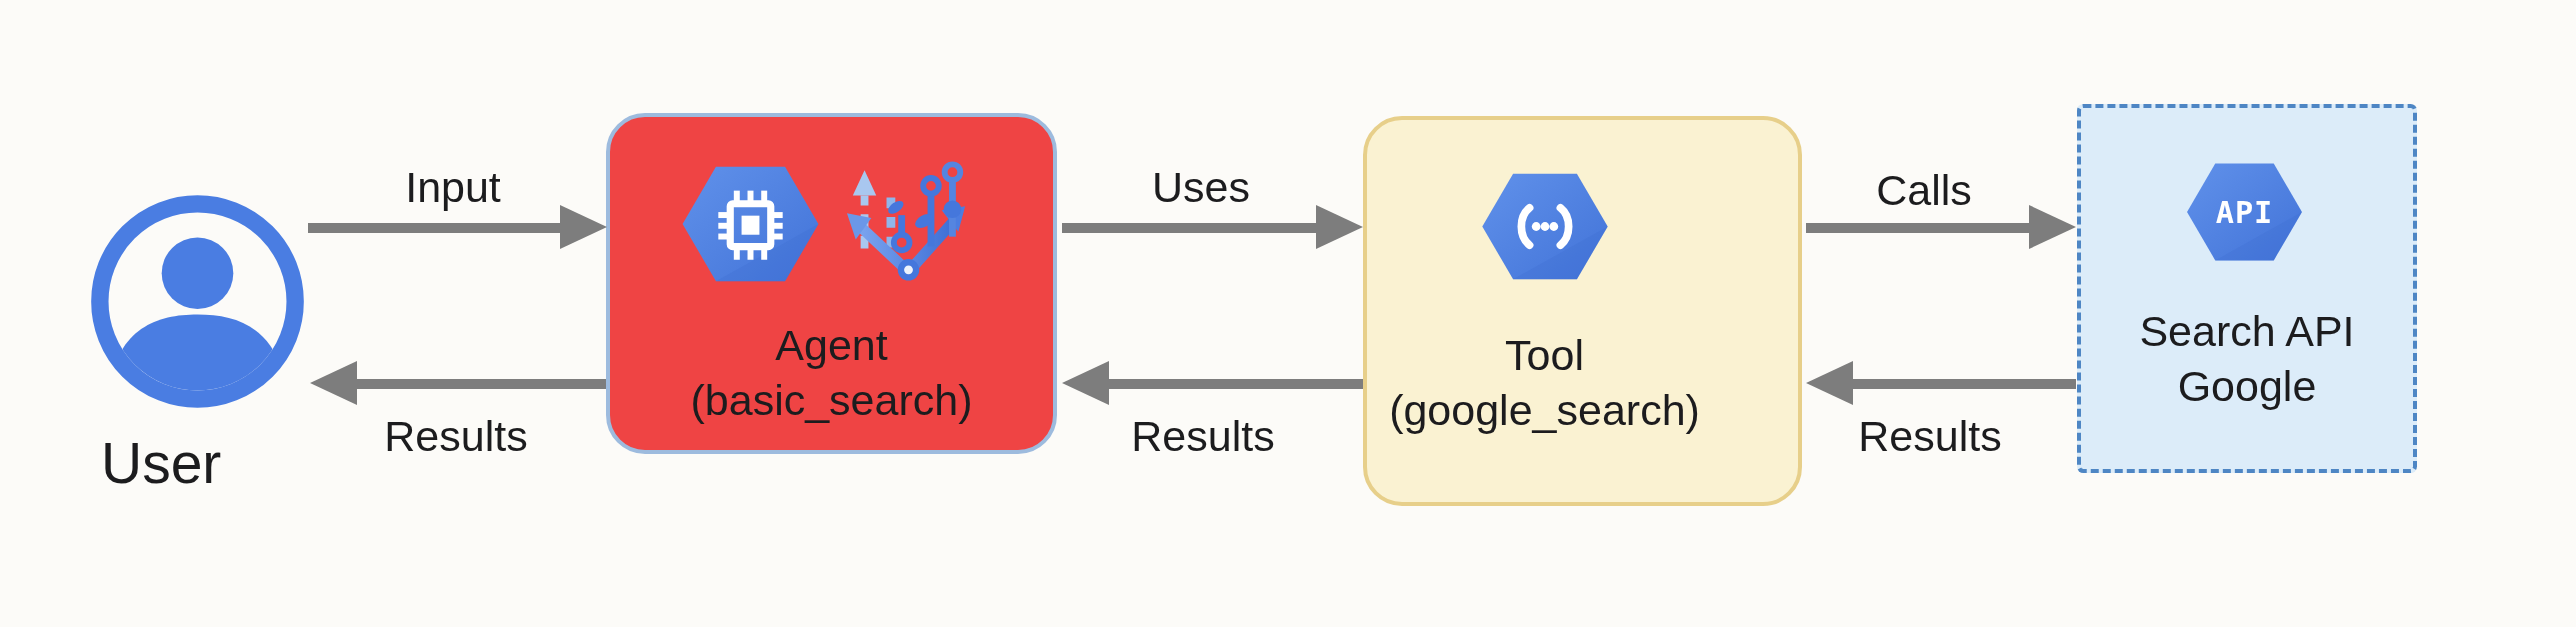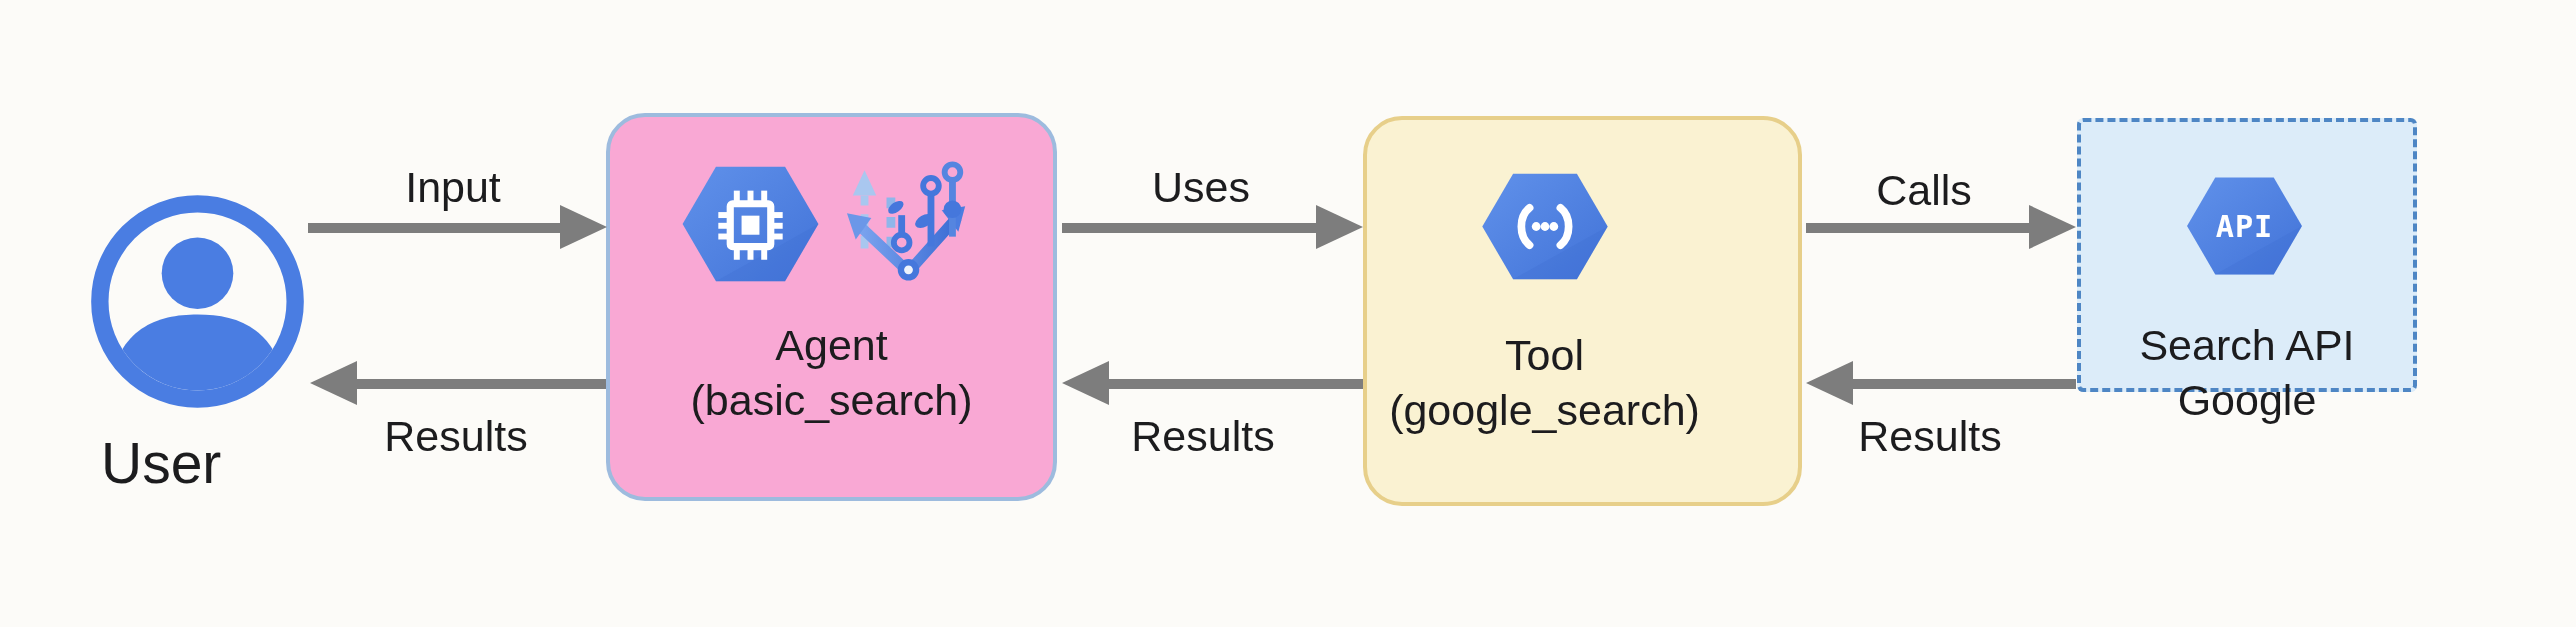--- a/index.html
+++ b/index.html
@@ -9,29 +9,29 @@
     height: 628px;
     background: #fcfbf8;
     font-family: "Liberation Sans", sans-serif;
     color: #1c1c1e;
     overflow: hidden;
   }
 
   
   .box { position: absolute; box-sizing: border-box; }
   .box-agent {
-    left: 606px; top: 113px; width: 451px; height: 388px;
-    background: #f9a8d4; border: 4.8px solid #9dbbde; border-radius: 39px;
+    left: 606px; top: 113px; width: 451px; height: 341px;
+    background: #ef4444; border: 4.8px solid #9dbbde; border-radius: 39px;
   }
   .box-tool {
     left: 1363px; top: 116px; width: 439px; height: 390px;
     background: #faf2d2; border: 4.8px solid #e7cf8a; border-radius: 39px;
   }
   .box-api {
-    left: 2077px; top: 118px; width: 340px; height: 274px;
+    left: 2077px; top: 104px; width: 340px; height: 369px;
     background: #dcecf9; border: 4px dashed #4e86c4; border-radius: 6.4px;
   }
   .box-text {
     position: absolute; left: 0; right: 0;
     text-align: center; font-size: 43px; line-height: 55px;
     color: #1c1c1e; white-space: nowrap;
   }
   .box-agent .box-text { top: 201px; }
   .box-tool  .box-text { top: 208px; left: 0; right: 76px; }
   .box-api   .box-text { top: 196px; }

